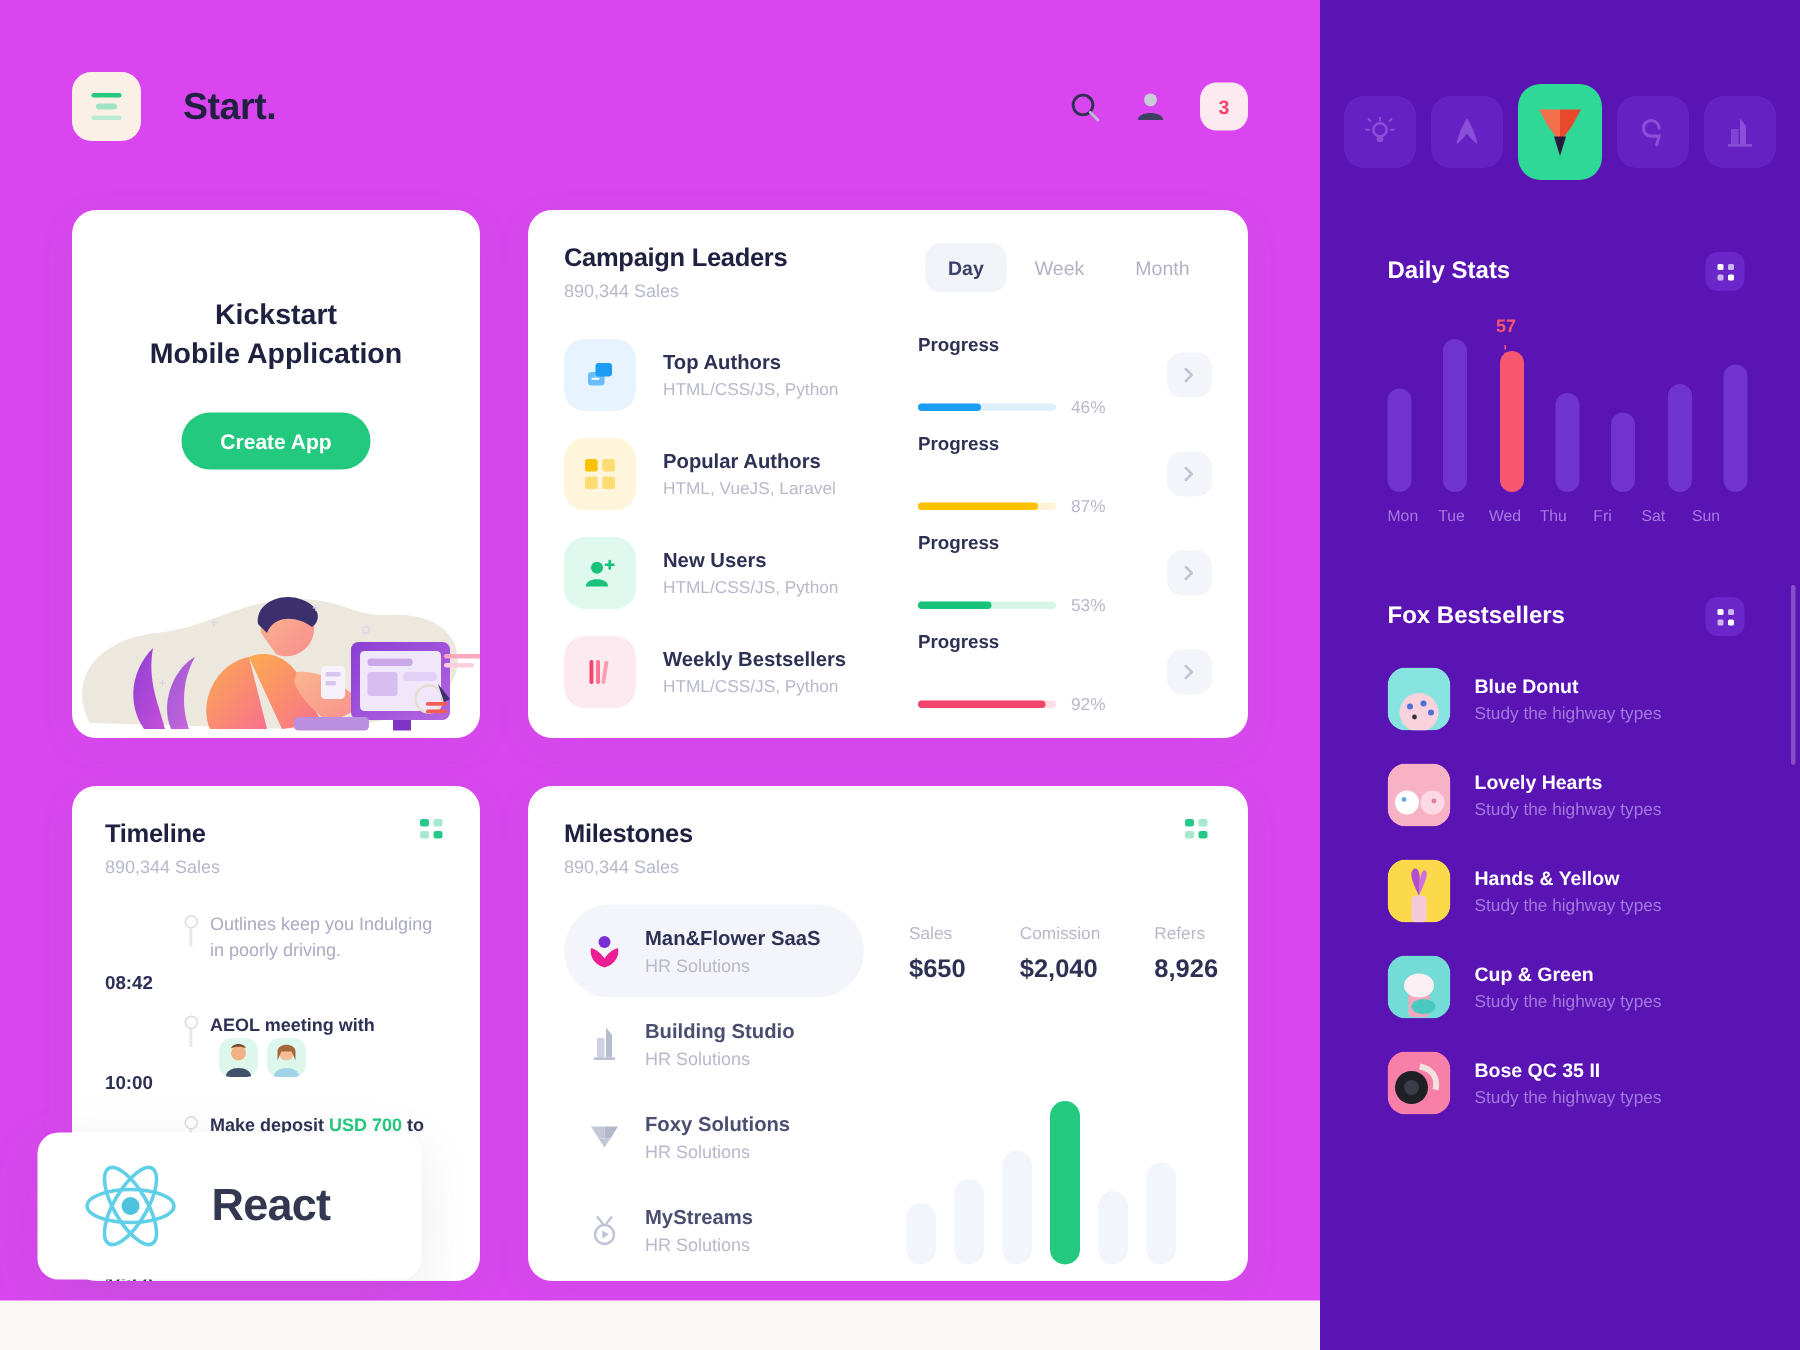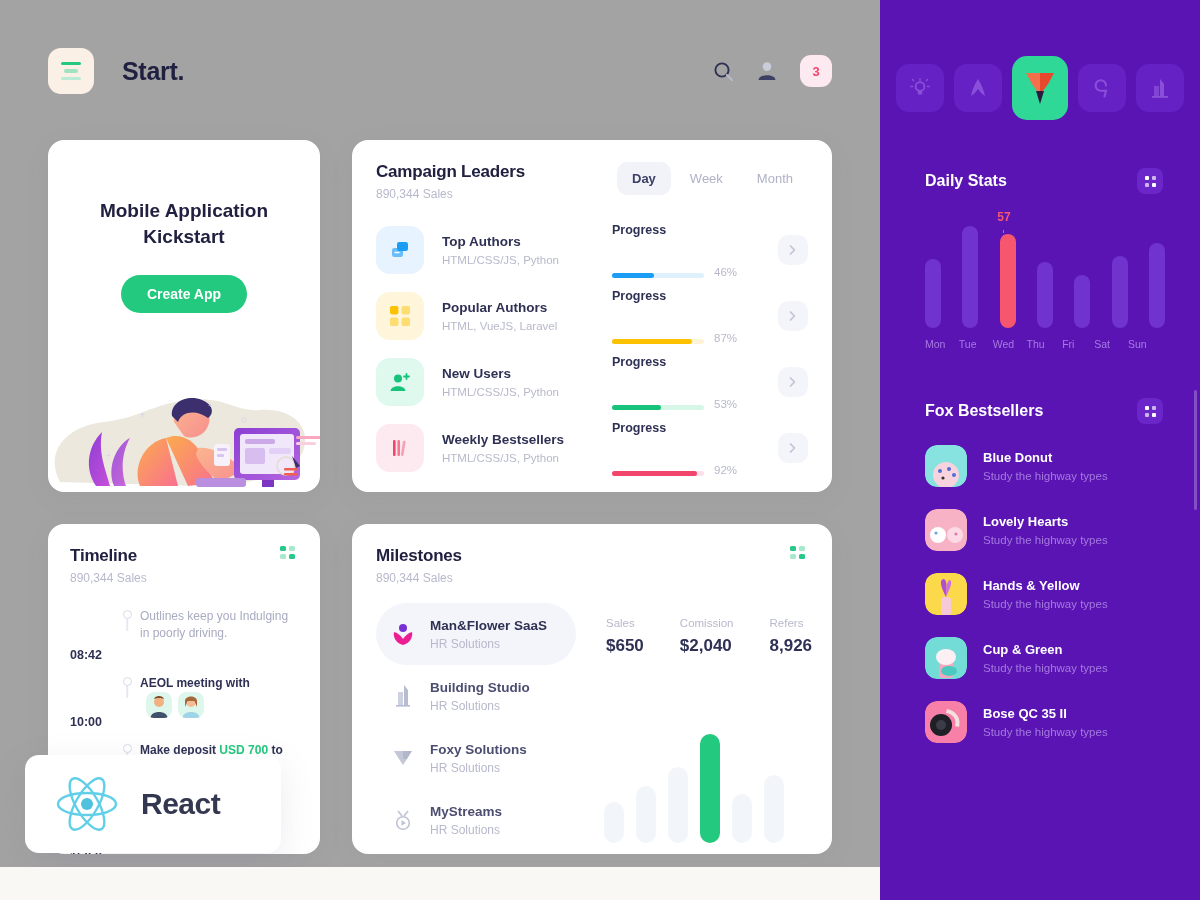--- a/index.html
+++ b/index.html
@@ -9,21 +9,21 @@
     background: #faf8f5;
     overflow: hidden;
     position: relative;
   }
 
   
   #main-area {
     position: absolute;
     left: 0; top: 0;
     width: 880px; height: 867px;
-    background: #a3a3a3;
+    background: #d946ef;
     overflow: hidden;
   }
 
   
   #app-header {
     position: absolute;
     left: 48px; top: 48px;
     width: 784px; height: 46px;
     display: flex;
     align-items: center;
@@ -116,21 +116,21 @@
   .camp-icon {
     width: 48px; height: 48px; border-radius: 14px;
     flex: 0 0 auto;
     display: flex; align-items: center; justify-content: center;
   }
   .camp-text { margin-left: 18px; width: 170px; }
   .camp-name { font-size: 13.5px; font-weight: bold; color: #2e3154; }
   .camp-tags { font-size: 11.5px; color: #b7b9cb; margin-top: 5px; }
   .camp-prog { width: 160px; }
   .camp-prog-label { font-size: 12.5px; font-weight: bold; color: #2e3154; }
-  .camp-prog-row { display: flex; align-items: flex-end; margin-top: 29px; }
+  .camp-prog-row { display: flex; align-items: center; margin-top: 29px; }
   .prog-track { width: 92px; height: 5px; border-radius: 3px; position: relative; }
   .prog-fill { position: absolute; left: 0; top: 0; height: 5px; border-radius: 3px; }
   .prog-pct { font-size: 11.5px; color: #b7b9cb; margin-left: 10px; }
   .camp-go {
     margin-left: auto;
     width: 30px; height: 30px; border-radius: 10px;
     background: #f3f5fa;
     display: flex; align-items: center; justify-content: center;
     cursor: pointer;
   }
@@ -308,22 +308,22 @@
       <svg id="profile-icon" width="22" height="22" viewBox="0 0 22 22">
         <circle cx="11" cy="6.6" r="4.3" fill="#c9ccd9"></circle>
         <path d="M2.6 20 C2.6 13.8 19.4 13.8 19.4 20 Z" fill="#3c4062"></path>
       </svg>
       <div id="notification-badge">3</div>
     </div>
   </div>
 
   <div id="kickstart-card" class="card">
     <div id="kickstart-title">
+      <div>Kickstart</div>
       <div>Mobile Application</div>
-      <div>Kickstart</div>
     </div>
     <button id="create-app-button">Create App</button>
 
     <svg id="kickstart-illustration" viewBox="0 0 272 110">
       <defs>
         <linearGradient id="gSkin" x1="0" y1="0" x2="1" y2="1">
           <stop offset="0%" stop-color="#fbb68f"></stop>
             <stop offset="100%" stop-color="#f78e8e"></stop>
         </linearGradient>
         <linearGradient id="gShirt" x1="0" y1="0" x2="1" y2="1">

